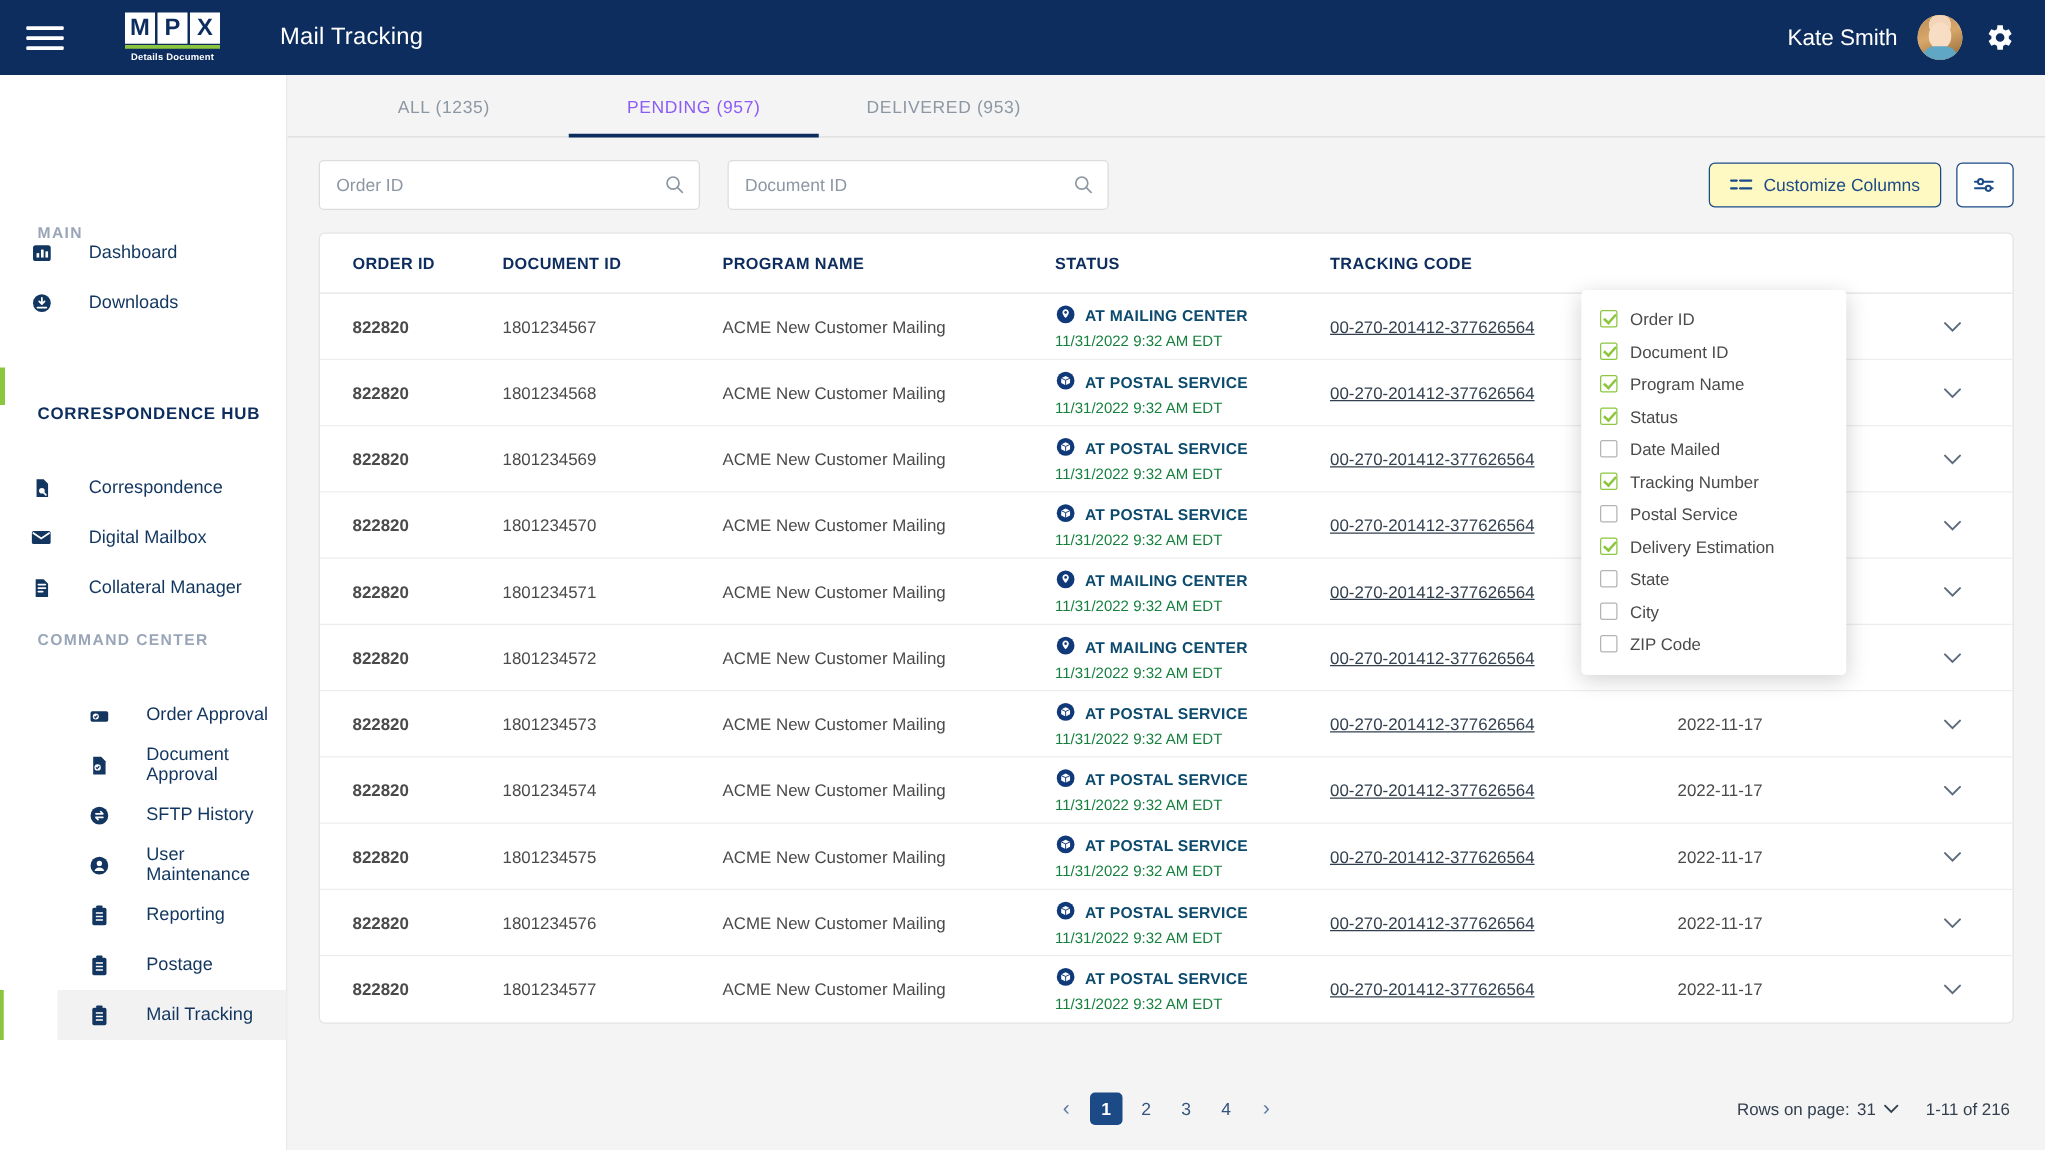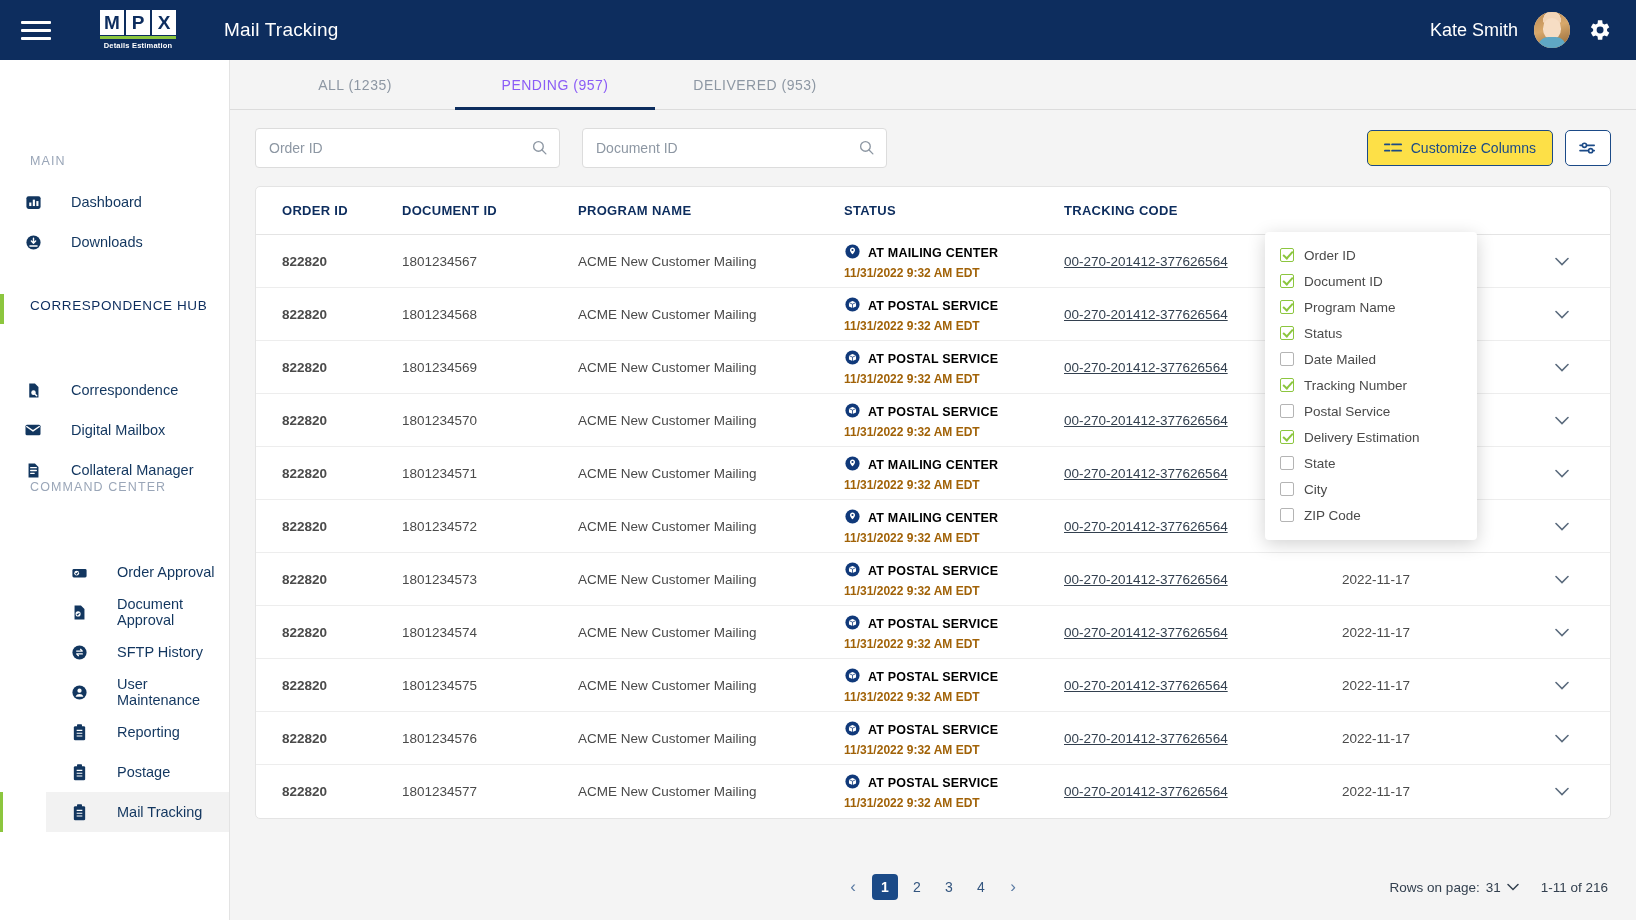--- a/index.html
+++ b/index.html
@@ -43,22 +43,22 @@
   .avatar .shirt { position: absolute; left: 4px; bottom: -3px; width: 28px; height: 14px;
     border-radius: 10px 10px 0 0; background: #5fa7c4; }
   .gear { width: 26px; height: 26px; cursor: pointer; }
 
   
   .sidebar {
     position: absolute; top: 60px; left: 0; width: 230px; height: 860px;
     background: #fff; border-right: 1px solid #e3e3e3; overflow: hidden;
   }
   .nav-section-label {
-    color: #9aa6b8; font-size: 12.5px; font-weight: 400; letter-spacing: 1.1px;
-    padding: 0 0 0 30px; text-transform: uppercase;
+    color: #9aa6b8; font-size: 12.5px; font-weight: 700; letter-spacing: 1.1px;
+    padding: 0 0 0 30px; text-transform: uppercase; margin-top: 25px;
   }
   .nav-section-label.dark { color: #0d2d5e; font-size: 13.5px; letter-spacing: .6px; }
   .sec-main { position: absolute; top: 94px; left: 0; }
   .sec-hub  { position: absolute; top: 238px; left: 0; }
   .sec-hub .greenbar { position: absolute; left: 0; top: -4px; width: 4px; height: 30px; background: #8cc63e; }
   .sec-cmd  { position: absolute; top: 420px; left: 0; }
 
   .nav-item {
     display: flex; align-items: center; gap: 29px; height: 40px;
     padding-left: 24px; cursor: pointer; color: #12365f; font-size: 14.5px;
@@ -88,21 +88,21 @@
   .search-box input {
     width: 100%; height: 100%; border: 1px solid #dcdcdc; border-radius: 4px;
     background: #fff; padding: 0 38px 0 13px; font-size: 14px; color: #33404f;
     font-family: "Liberation Sans", sans-serif; outline: none;
   }
   .search-box input::placeholder { color: #8d97a3; }
   .search-box .mag { position: absolute; right: 12px; top: 11px; width: 17px; height: 17px; cursor: pointer; }
 
   .toolbar-right { margin-left: auto; display: flex; align-items: center; gap: 12px; }
   .btn-outline {
-    height: 36px; border: 1px solid #1b4a87; border-radius: 5px; background: #fde047;
+    height: 36px; border: 1px solid #1b4a87; border-radius: 5px; background: #fef9c3;
     color: #1b4a87; font-size: 14px; display: flex; align-items: center; gap: 9px;
     padding: 0 16px; cursor: pointer; font-family: "Liberation Sans", sans-serif;
   }
   .btn-icon { width: 46px; height: 36px; border: 1px solid #1b4a87; border-radius: 5px;
     background: #fff; display: flex; align-items: center; justify-content: center; cursor: pointer; }
 
   
   .dropdown {
     position: absolute; top: 172px; left: 1035px; width: 212px;
     background: #fff; border-radius: 4px; padding: 10px 0 12px 0;
@@ -128,22 +128,22 @@
   .c1 { width: 146px; padding-left: 26px; font-weight: bold; }
   .c2 { width: 176px; }
   .c3 { width: 266px; }
   .c4 { width: 220px; }
   .c5 { width: 278px; }
   .c6 { width: 190px; text-align: left; }
   .c7 { width: 70px; display: flex; justify-content: center; }
 
   .status-wrap { display: flex; flex-direction: column; gap: 3px; }
   .status-top { display: flex; align-items: center; gap: 7px; }
-  .status-txt { color: #000000; font-size: 12.5px; font-weight: 700; letter-spacing: .2px; }
-  .status-date { color: #a16207; font-size: 12px; font-weight: bold; }
+  .status-txt { color: #0c4a6e; font-size: 12.5px; font-weight: 700; letter-spacing: .2px; }
+  .status-date { color: #15803d; font-size: 12px; }
   .tracking-link { color: #33404f; font-size: 13.5px; text-decoration: underline; cursor: pointer; }
   .chev { cursor: pointer; }
 
   
   .footer { position: absolute; bottom: 0; left: 0; width: 1406px; height: 66px;
     display: flex; align-items: center; }
   .pager { position: absolute; left: 50%; transform: translateX(-50%);
     display: flex; align-items: center; gap: 6px; }
   .pg { min-width: 26px; height: 26px; border-radius: 4px; display: flex;
     align-items: center; justify-content: center; font-size: 14px; color: #33557f;
@@ -165,21 +165,21 @@
         <span></span>
         <span></span>
     </div>
     <div class="logo">
       <div class="logo-letters">
         <i>M</i>
         <i>P</i>
         <i>X</i>
       </div>
       <div class="logo-bar"></div>
-      <div class="logo-tag">Details Estimation</div>
+      <div class="logo-tag">Details Document</div>
     </div>
     <div class="page-title">Mail Tracking</div>
     <div class="topbar-right">
       <div class="user-name">Kate Smith</div>
       <div class="avatar">
         <span class="hair"></span>
           <span class="face"></span>
           <span class="shirt"></span>
       </div>
       <svg class="gear" viewBox="0 0 24 24">

